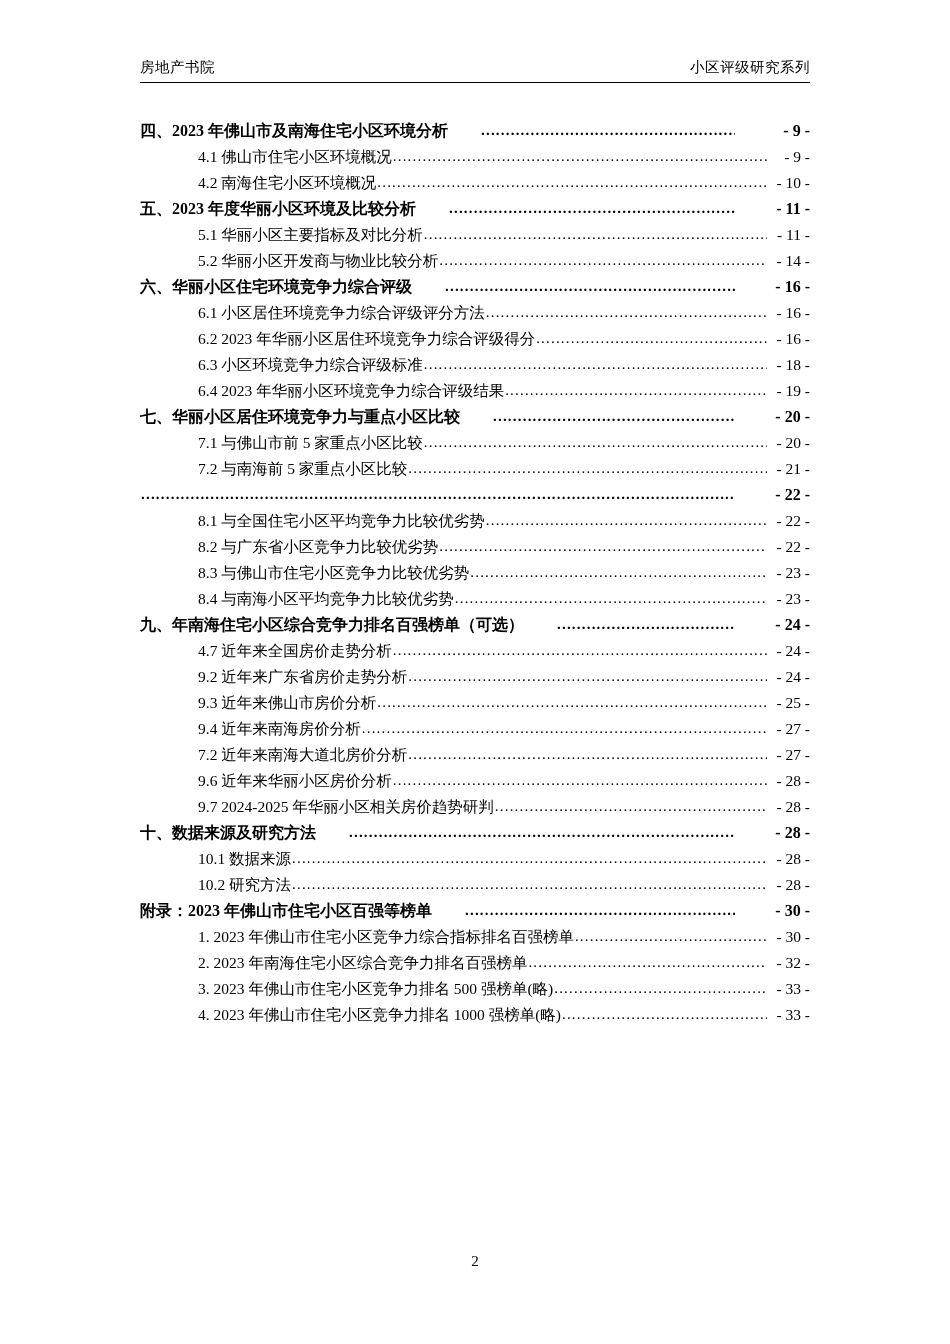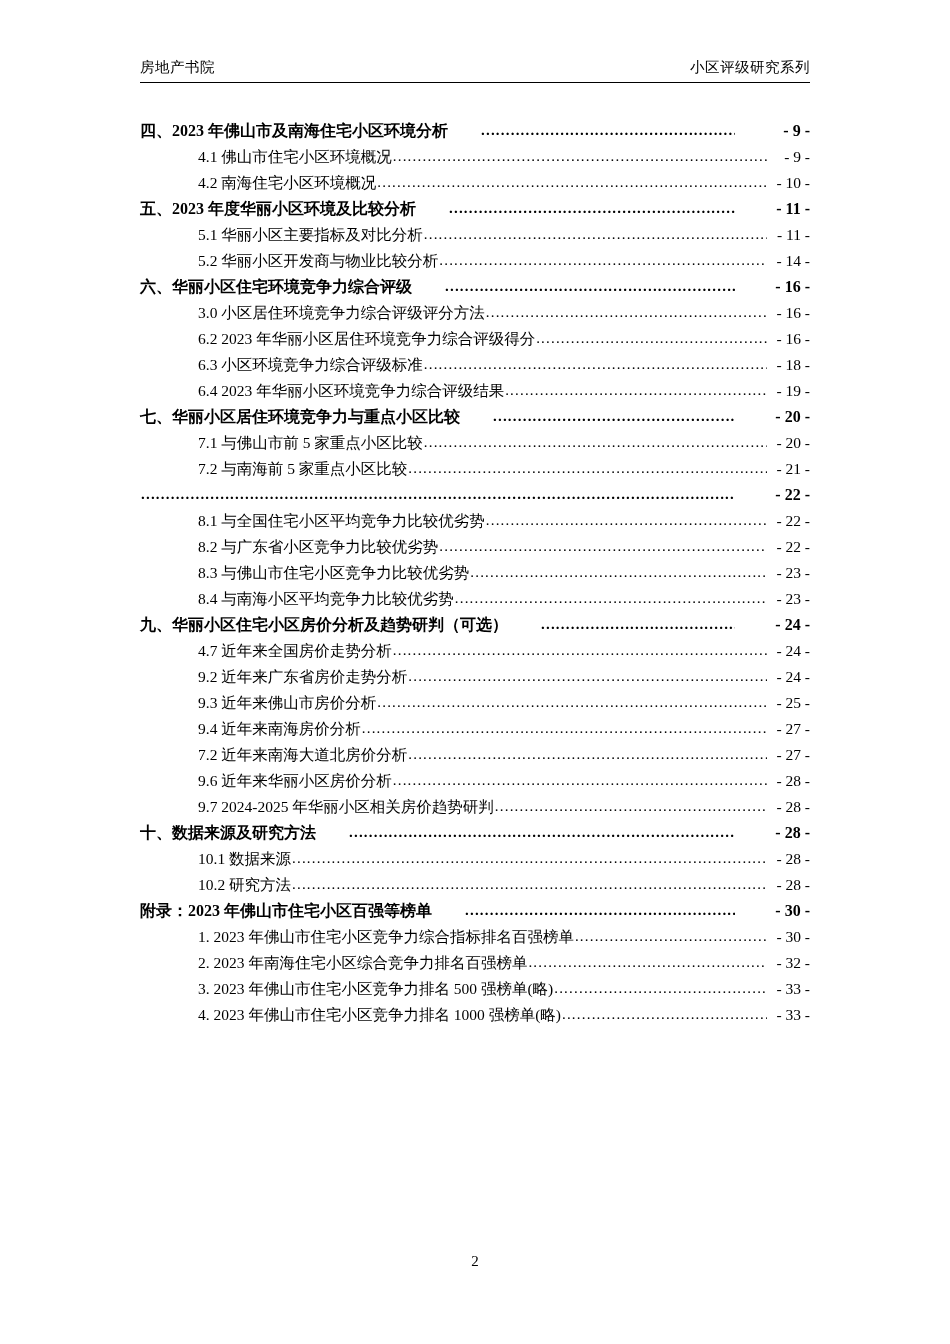--- a/index.html
+++ b/index.html
@@ -128,21 +128,21 @@
         <span class="label">5.2 华丽小区开发商与物业比较分析</span>
         <span class="dots">........................................................................................................................................................................................................</span>
         <span class="page-num">- 14 -</span>
       </div>
       <div class="toc-entry lvl1">
         <span class="label">六、华丽小区住宅环境竞争力综合评级</span>
         <span class="dots">........................................................................................................................................................................................................</span>
         <span class="page-num">- 16 -</span>
       </div>
       <div class="toc-entry lvl2">
-        <span class="label">3.0 小区居住环境竞争力综合评级评分方法</span>
+        <span class="label">6.1 小区居住环境竞争力综合评级评分方法</span>
         <span class="dots">........................................................................................................................................................................................................</span>
         <span class="page-num">- 16 -</span>
       </div>
       <div class="toc-entry lvl2">
         <span class="label">6.2 2023 年华丽小区居住环境竞争力综合评级得分</span>
         <span class="dots">........................................................................................................................................................................................................</span>
         <span class="page-num">- 16 -</span>
       </div>
       <div class="toc-entry lvl2">
         <span class="label">6.3 小区环境竞争力综合评级标准</span>
@@ -187,21 +187,21 @@
         <span class="label">8.3 与佛山市住宅小区竞争力比较优劣势</span>
         <span class="dots">........................................................................................................................................................................................................</span>
         <span class="page-num">- 23 -</span>
       </div>
       <div class="toc-entry lvl2">
         <span class="label">8.4 与南海小区平均竞争力比较优劣势</span>
         <span class="dots">........................................................................................................................................................................................................</span>
         <span class="page-num">- 23 -</span>
       </div>
       <div class="toc-entry lvl1">
-        <span class="label">九、华丽小区住宅小区房价分析及趋势研判（可选）</span>
+        <span class="label">九、年南海住宅小区综合竞争力排名百强榜单（可选）</span>
         <span class="dots">........................................................................................................................................................................................................</span>
         <span class="page-num">- 24 -</span>
       </div>
       <div class="toc-entry lvl2">
         <span class="label">4.7 近年来全国房价走势分析</span>
         <span class="dots">........................................................................................................................................................................................................</span>
         <span class="page-num">- 24 -</span>
       </div>
       <div class="toc-entry lvl2">
         <span class="label">9.2 近年来广东省房价走势分析</span>

